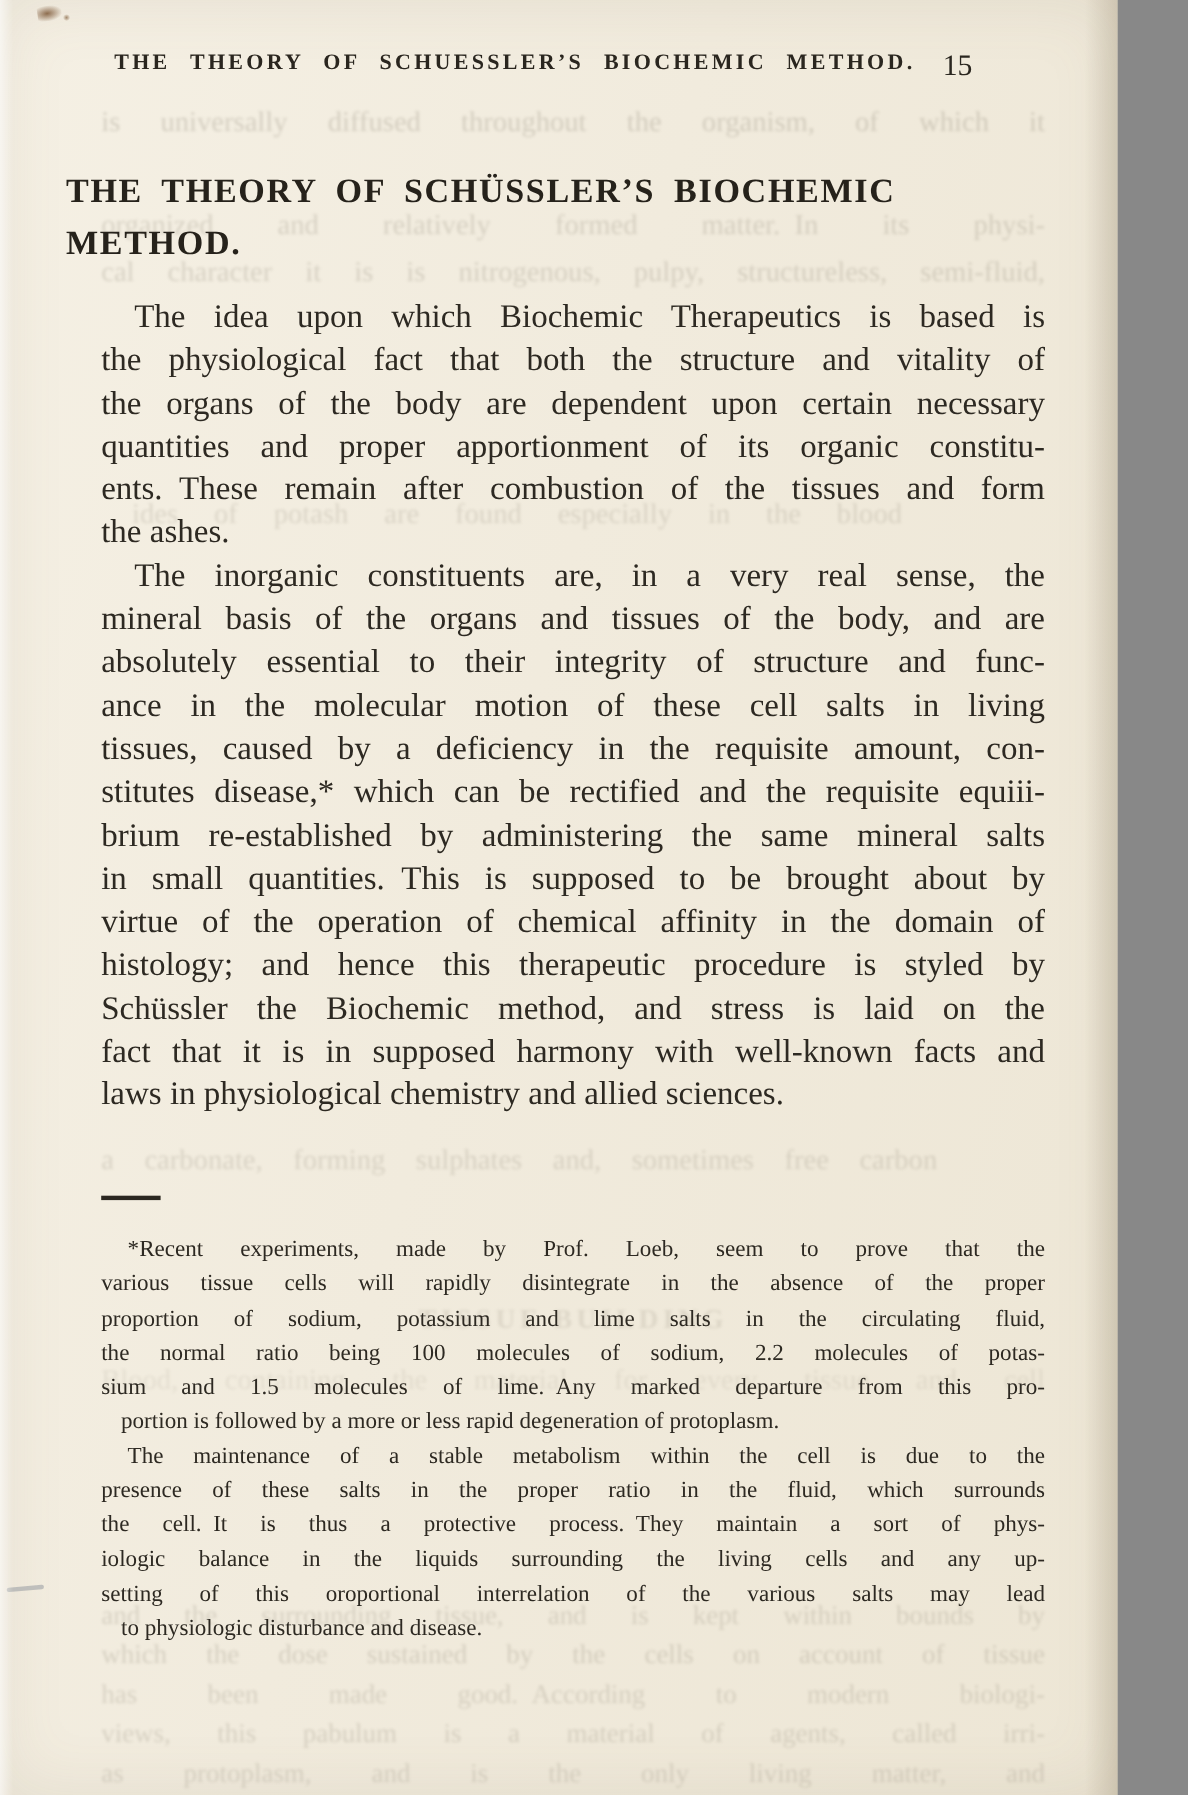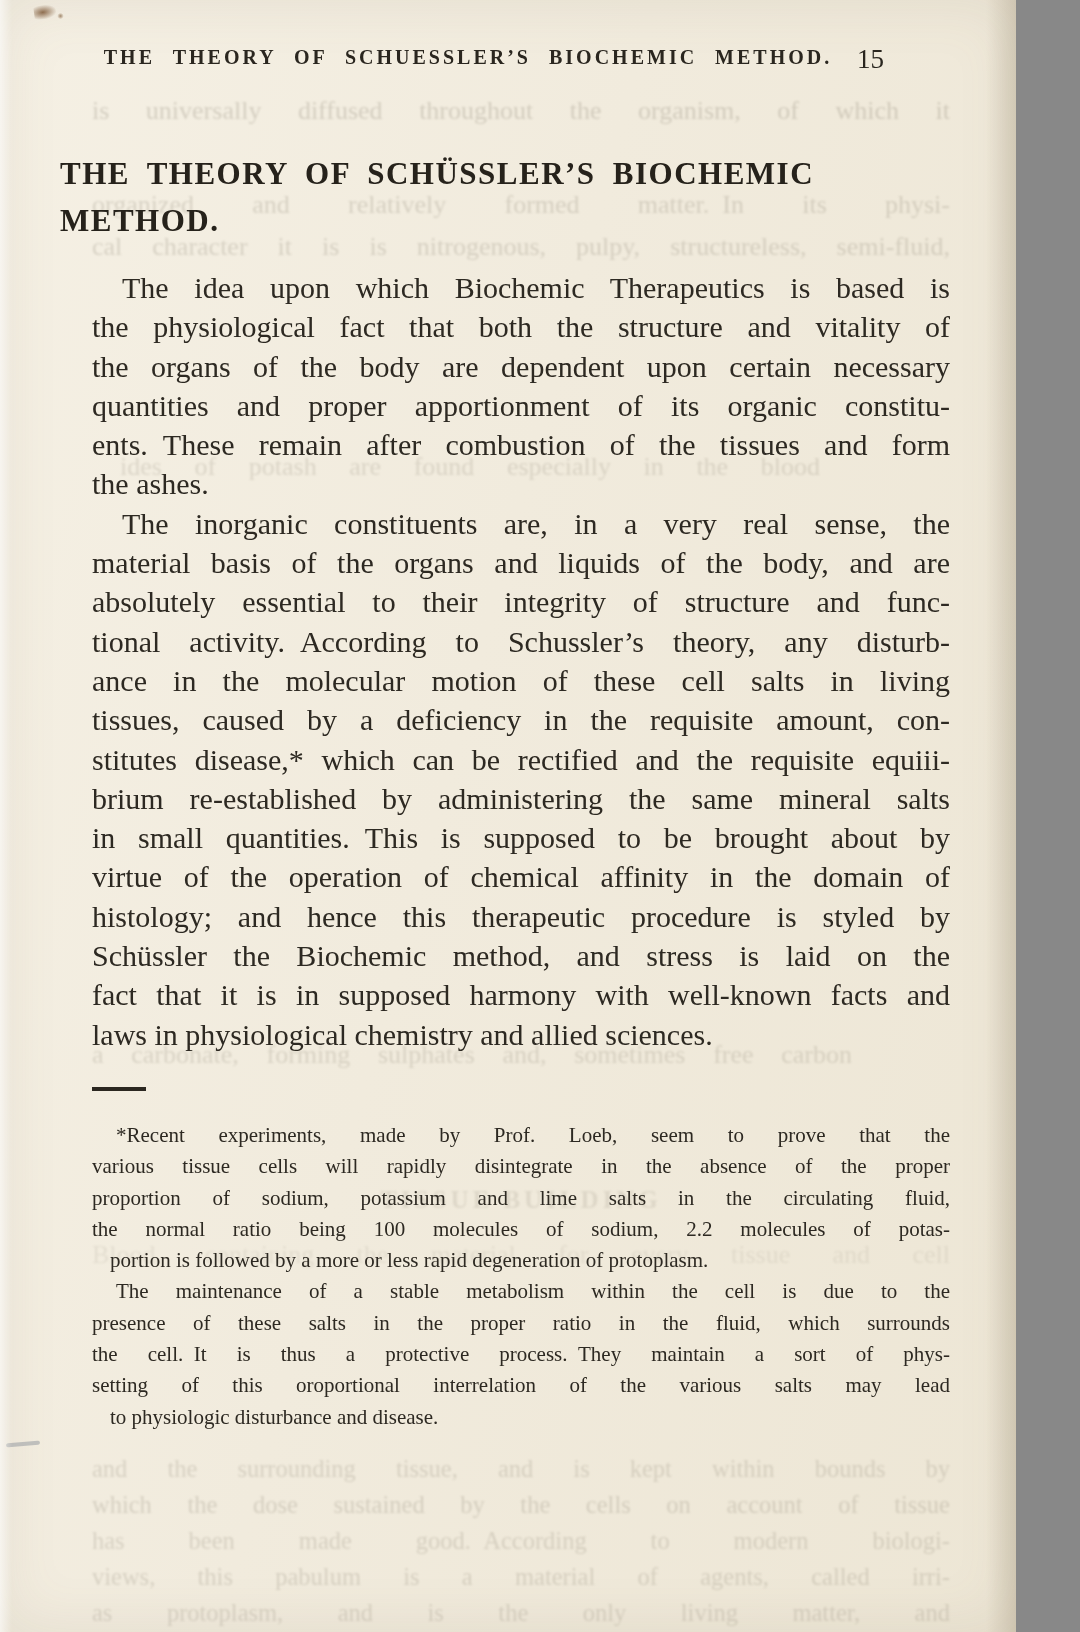--- a/index.html
+++ b/index.html
@@ -102,46 +102,47 @@
 
   <div class="body-text">
     <div class="bl first">The idea upon which Biochemic Therapeutics is based is</div>
     <div class="bl">the physiological fact that both the structure and vitality of</div>
     <div class="bl">the organs of the body are dependent upon certain necessary</div>
     <div class="bl">quantities and proper apportionment of its organic constitu-</div>
     <div class="bl">ents. These remain after combustion of the tissues and form</div>
     <div class="bl last">the ashes.</div>
 
     <div class="bl first">The inorganic constituents are, in a very real sense, the</div>
-    <div class="bl">material basis of the organs and liquids of the body, and are</div>
+    <div class="bl">mineral basis of the organs and tissues of the body, and are</div>
     <div class="bl">absolutely essential to their integrity of structure and func-</div>
-    <div class="bl">tional activity. According to Schussler’s theory, any disturb-</div>
     <div class="bl">ance in the molecular motion of these cell salts in living</div>
     <div class="bl">tissues, caused by a deficiency in the requisite amount, con-</div>
     <div class="bl">stitutes disease,* which can be rectified and the requisite equiii-</div>
     <div class="bl">brium re-established by administering the same mineral salts</div>
     <div class="bl">in small quantities. This is supposed to be brought about by</div>
     <div class="bl">virtue of the operation of chemical affinity in the domain of</div>
     <div class="bl">histology; and hence this therapeutic procedure is styled by</div>
     <div class="bl">Schüssler the Biochemic method, and stress is laid on the</div>
     <div class="bl">fact that it is in supposed harmony with well-known facts and</div>
     <div class="bl last">laws in physiological chemistry and allied sciences.</div>
   </div>
 
   <div class="rule"></div>
 
   <div class="footnote">
     <div class="fl first">*Recent experiments, made by Prof. Loeb, seem to prove that the</div>
     <div class="fl">various tissue cells will rapidly disintegrate in the absence of the proper</div>
     <div class="fl">proportion of sodium, potassium and lime salts in the circulating fluid,</div>
     <div class="fl">the normal ratio being 100 molecules of sodium, 2.2 molecules of potas-</div>
+    <div class="fl">sium and 1.5 molecules of lime. Any marked departure from this pro-</div>
     <div class="fl last">portion is followed by a more or less rapid degeneration of protoplasm.</div>
 
     <div class="fl first">The maintenance of a stable metabolism within the cell is due to the</div>
     <div class="fl">presence of these salts in the proper ratio in the fluid, which surrounds</div>
     <div class="fl">the cell. It is thus a protective process. They maintain a sort of phys-</div>
+    <div class="fl">iologic balance in the liquids surrounding the living cells and any up-</div>
     <div class="fl">setting of this oroportional interrelation of the various salts may lead</div>
     <div class="fl last">to physiologic disturbance and disease.</div>
   </div>
 
   <div class="edge-left"></div>
   <div class="edge-right"></div>
 </div>
 
 </body></html>

